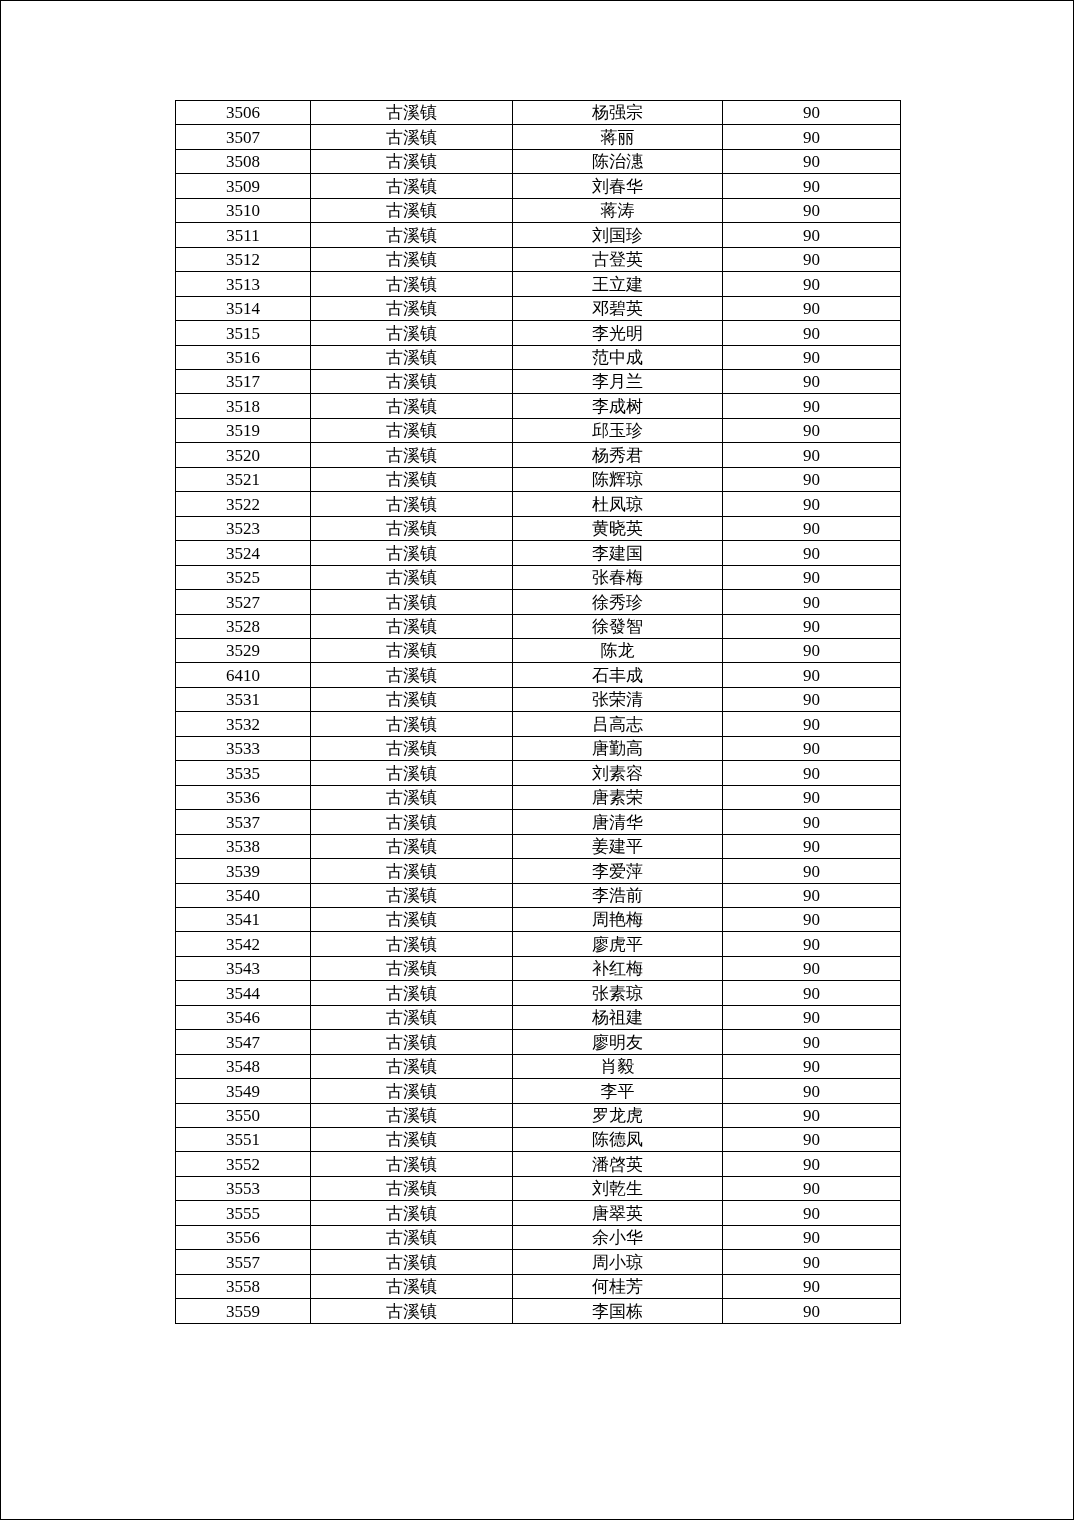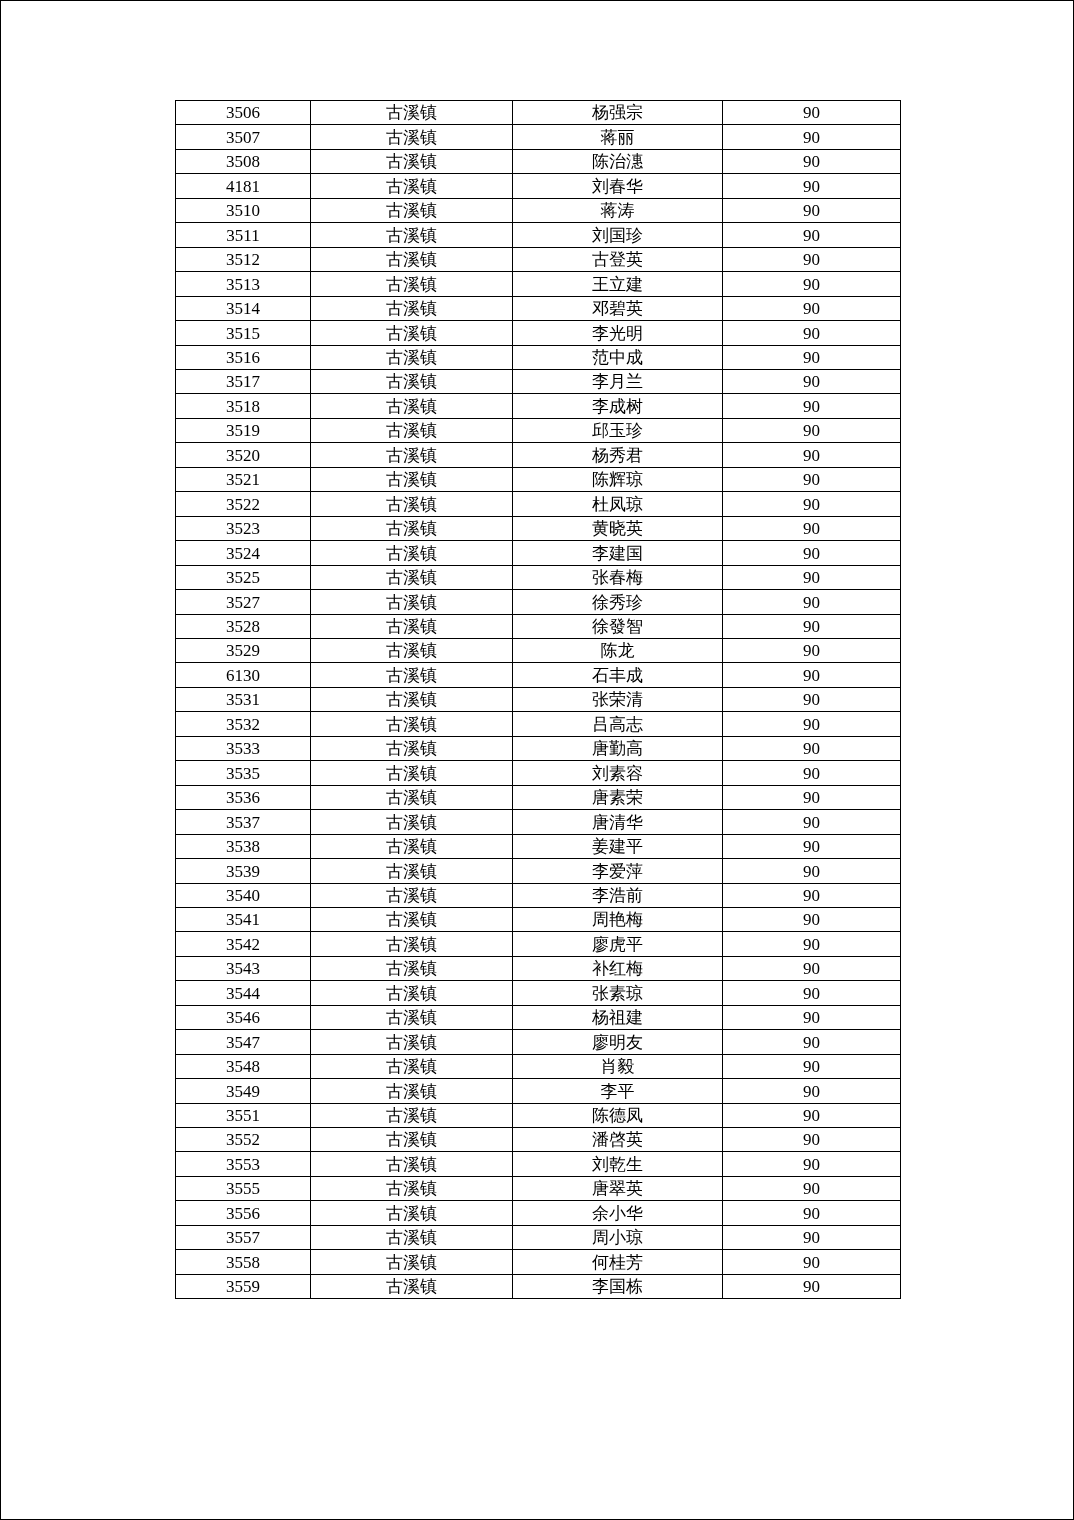--- a/index.html
+++ b/index.html
@@ -67,21 +67,21 @@
         <td>蒋丽</td>
         <td>90</td>
       </tr>
       <tr>
         <td>3508</td>
         <td>古溪镇</td>
         <td>陈治潓</td>
         <td>90</td>
       </tr>
       <tr>
-        <td>4181</td>
+        <td>3509</td>
         <td>古溪镇</td>
         <td>刘春华</td>
         <td>90</td>
       </tr>
       <tr>
         <td>3510</td>
         <td>古溪镇</td>
         <td>蒋涛</td>
         <td>90</td>
       </tr>
@@ -187,21 +187,21 @@
         <td>徐發智</td>
         <td>90</td>
       </tr>
       <tr>
         <td>3529</td>
         <td>古溪镇</td>
         <td>陈龙</td>
         <td>90</td>
       </tr>
       <tr>
-        <td>6130</td>
+        <td>6410</td>
         <td>古溪镇</td>
         <td>石丰成</td>
         <td>90</td>
       </tr>
       <tr>
         <td>3531</td>
         <td>古溪镇</td>
         <td>张荣清</td>
         <td>90</td>
       </tr>
@@ -292,20 +292,26 @@
       <tr>
         <td>3548</td>
         <td>古溪镇</td>
         <td>肖毅</td>
         <td>90</td>
       </tr>
       <tr>
         <td>3549</td>
         <td>古溪镇</td>
         <td>李平</td>
+        <td>90</td>
+      </tr>
+      <tr>
+        <td>3550</td>
+        <td>古溪镇</td>
+        <td>罗龙虎</td>
         <td>90</td>
       </tr>
       <tr>
         <td>3551</td>
         <td>古溪镇</td>
         <td>陈德凤</td>
         <td>90</td>
       </tr>
       <tr>
         <td>3552</td>

